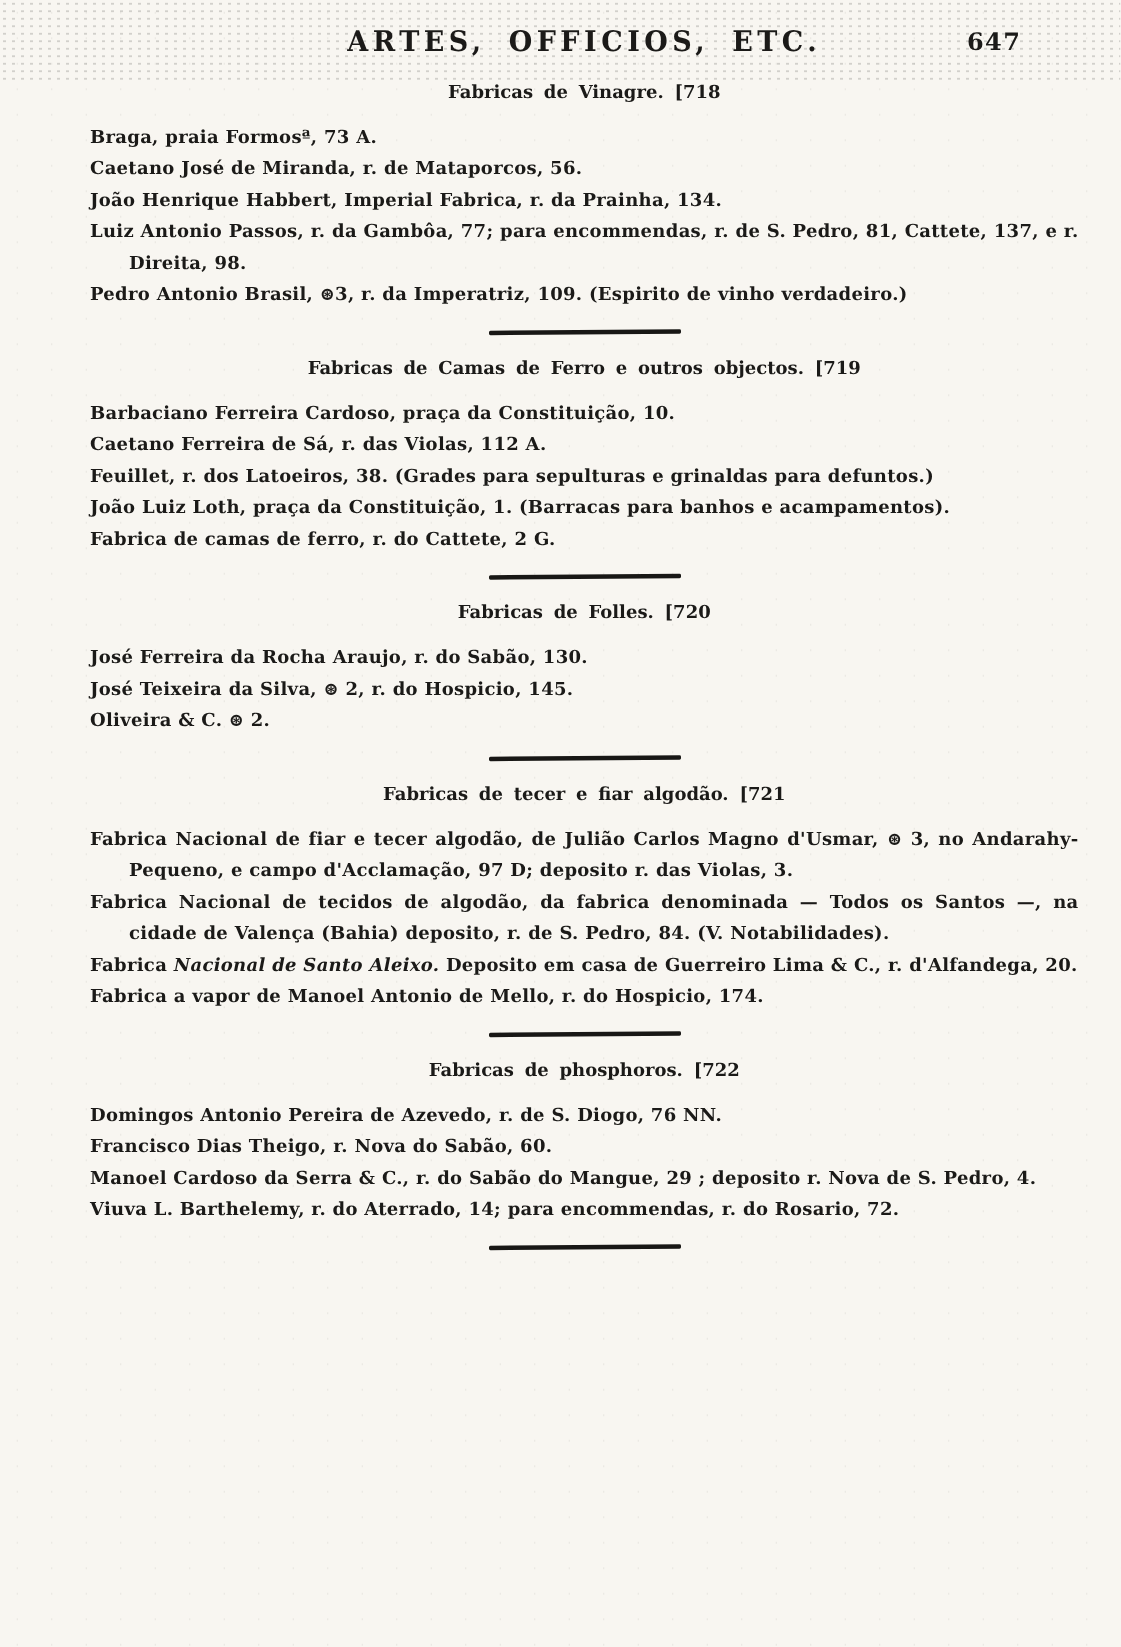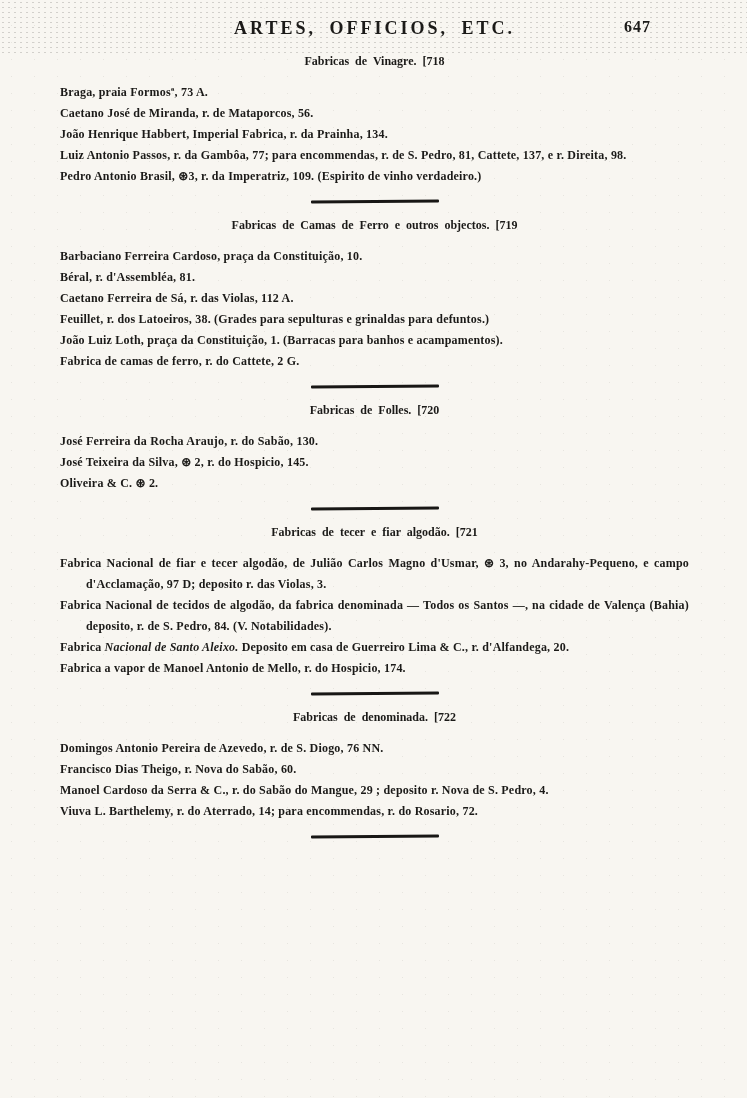--- a/index.html
+++ b/index.html
@@ -27,22 +27,21 @@
   .noise-page {
     position: absolute;
     inset: 0;
     background-image: radial-gradient(#9a978f 0.6px, transparent 0.7px);
     background-size: 23px 17px;
     opacity: 0.18;
     pointer-events: none;
   }
   .page-inner {
     position: relative;
-    padding: 18px 58px 0 60px;
-    font-family: Liberation Serif, serif;
+    padding: 18px 28px 0 60px;
   }
   .running-header {
     position: relative;
     text-align: center;
     margin-bottom: 2px;
   }
   .running-title {
     display: inline-block;
     font-size: 18px;
     font-weight: 700;
@@ -120,21 +119,20 @@
     <div class="divider"></div>
   </section>
 
   <section>
     <h2 class="section-title">
       <span>Fabricas de Camas de Ferro e outros objectos.</span>
       <span> [719</span>
     </h2>
     <div class="entries">
           <p class="entry"><span>Barbaciano Ferreira Cardoso, praça da Constituição, 10.</span></p>
-          <p class="entry"><span>Béral, r. d'Assembléa, 81.</span></p>
           <p class="entry"><span>Caetano Ferreira de Sá, r. das Violas, 112 A.</span></p>
           <p class="entry"><span>Feuillet, r. dos Latoeiros, 38. (Grades para sepulturas e grinaldas para defuntos.)</span></p>
           <p class="entry"><span>João Luiz Loth, praça da Constituição, 1. (Barracas para banhos e acampamentos).</span></p>
           <p class="entry"><span>Fabrica de camas de ferro, r. do Cattete, 2 G.</span></p>
         </div>
     <div class="divider"></div>
   </section>
 
   <section>
     <h2 class="section-title">
@@ -158,21 +156,21 @@
           <p class="entry"><span>Fabrica Nacional de fiar e tecer algodão, de Julião Carlos Magno d'Usmar, ⊛ 3, no Andarahy-Pequeno, e campo d'Acclamação, 97 D; deposito r. das Violas, 3.</span></p>
           <p class="entry"><span>Fabrica Nacional de tecidos de algodão, da fabrica denominada — Todos os Santos —, na cidade de Valença (Bahia) deposito, r. de S. Pedro, 84. (V. Notabilidades).</span></p>
           <p class="entry"><span>Fabrica </span><span class="italic">Nacional de Santo Aleixo.</span><span> Deposito em casa de Guerreiro Lima &amp; C., r. d'Alfandega, 20.</span></p>
           <p class="entry"><span>Fabrica a vapor de Manoel Antonio de Mello, r. do Hospicio, 174.</span></p>
         </div>
     <div class="divider"></div>
   </section>
 
   <section>
     <h2 class="section-title">
-      <span>Fabricas de denominada.</span>
+      <span>Fabricas de phosphoros.</span>
       <span> [722</span>
     </h2>
     <div class="entries">
           <p class="entry"><span>Domingos Antonio Pereira de Azevedo, r. de S. Diogo, 76 NN.</span></p>
           <p class="entry"><span>Francisco Dias Theigo, r. Nova do Sabão, 60.</span></p>
           <p class="entry"><span>Manoel Cardoso da Serra &amp; C., r. do Sabão do Mangue, 29 ; deposito r. Nova de S. Pedro, 4.</span></p>
           <p class="entry"><span>Viuva L. Barthelemy, r. do Aterrado, 14; para encommendas, r. do Rosario, 72.</span></p>
         </div>
     <div class="divider"></div>
   </section>

